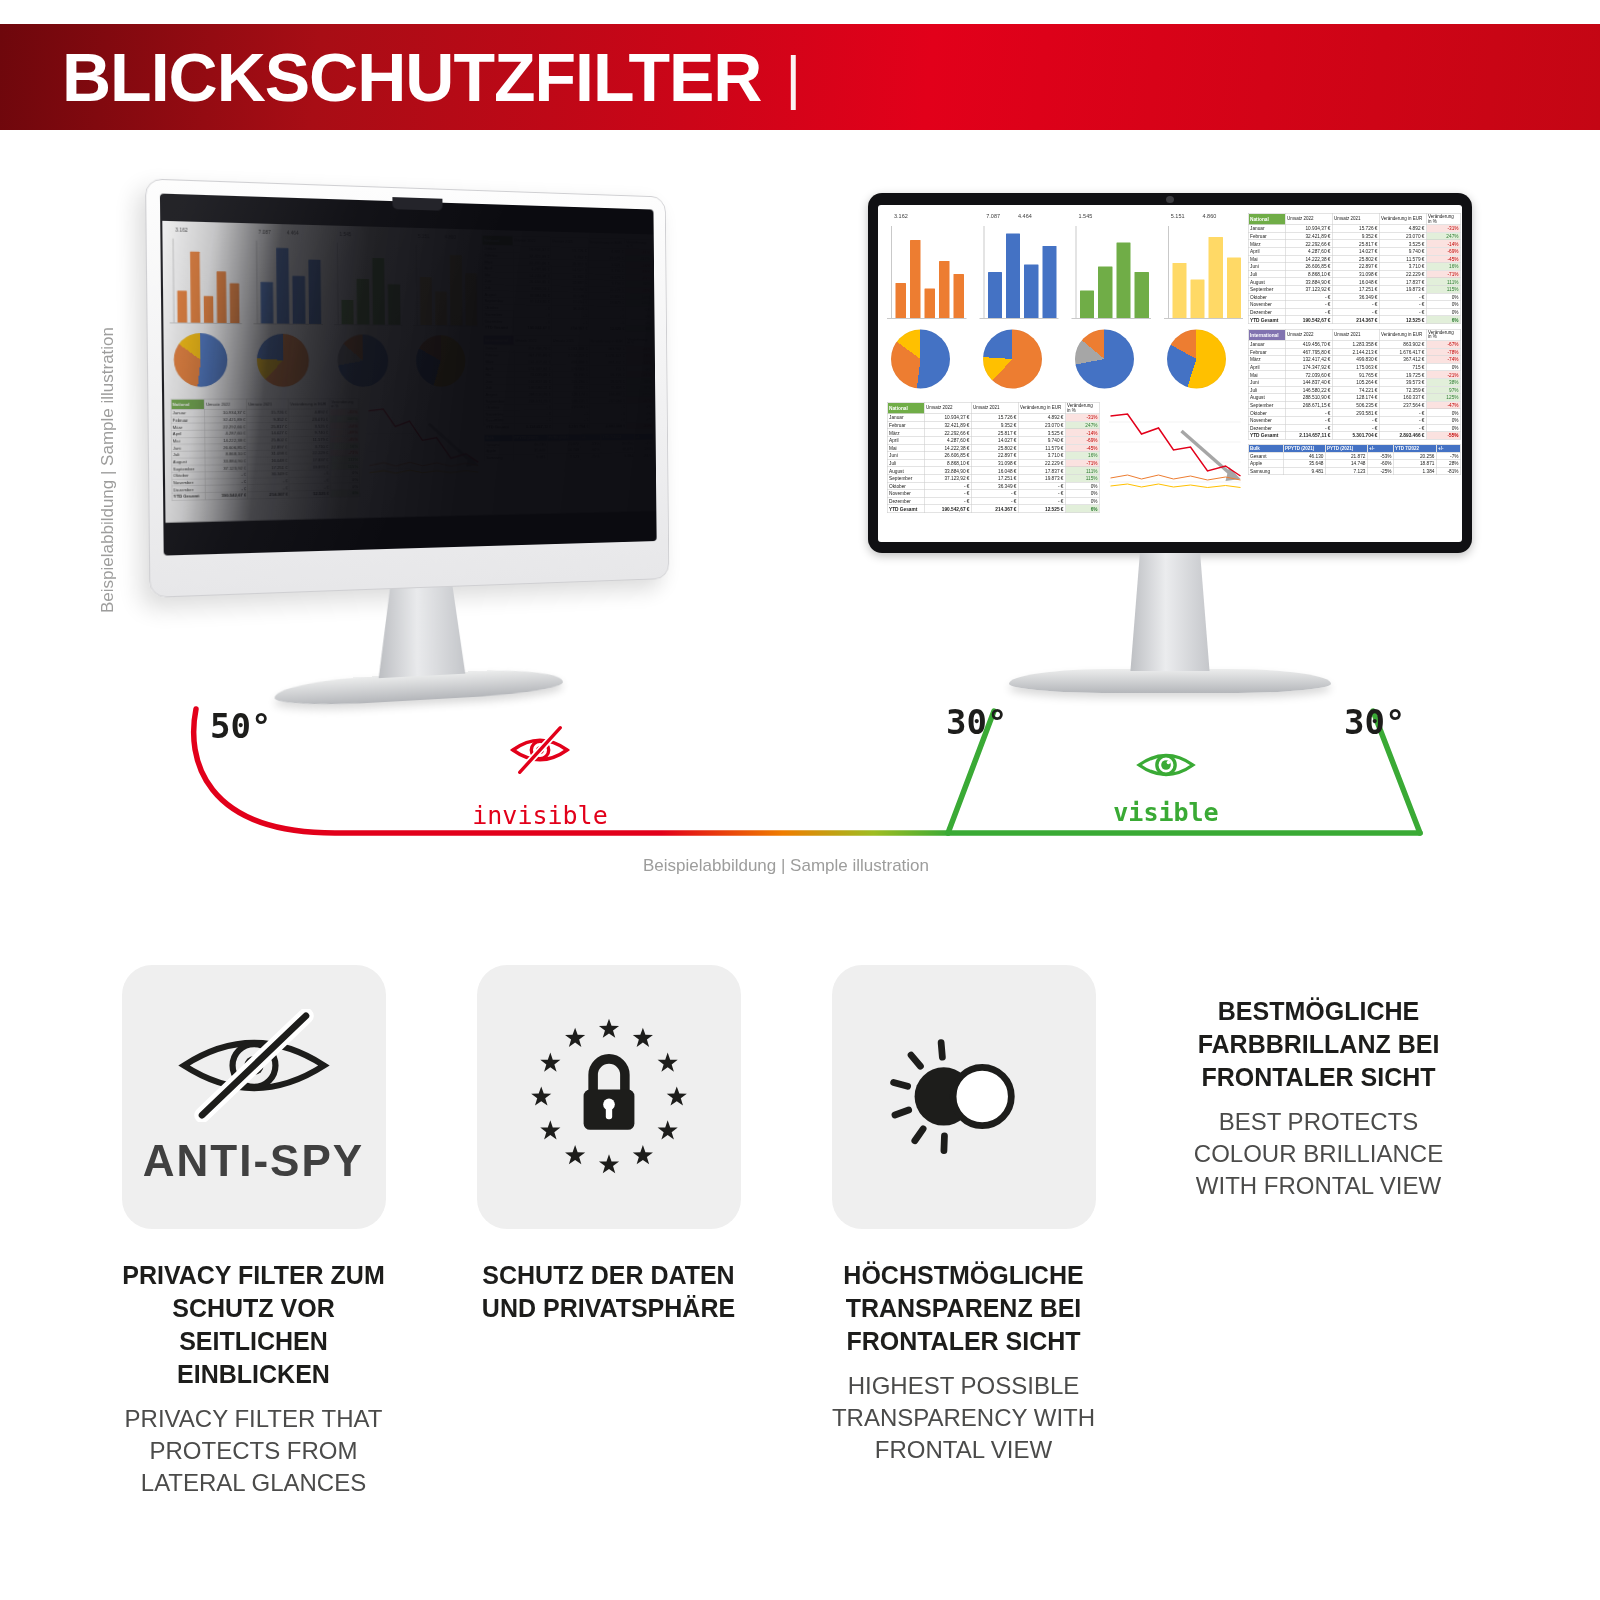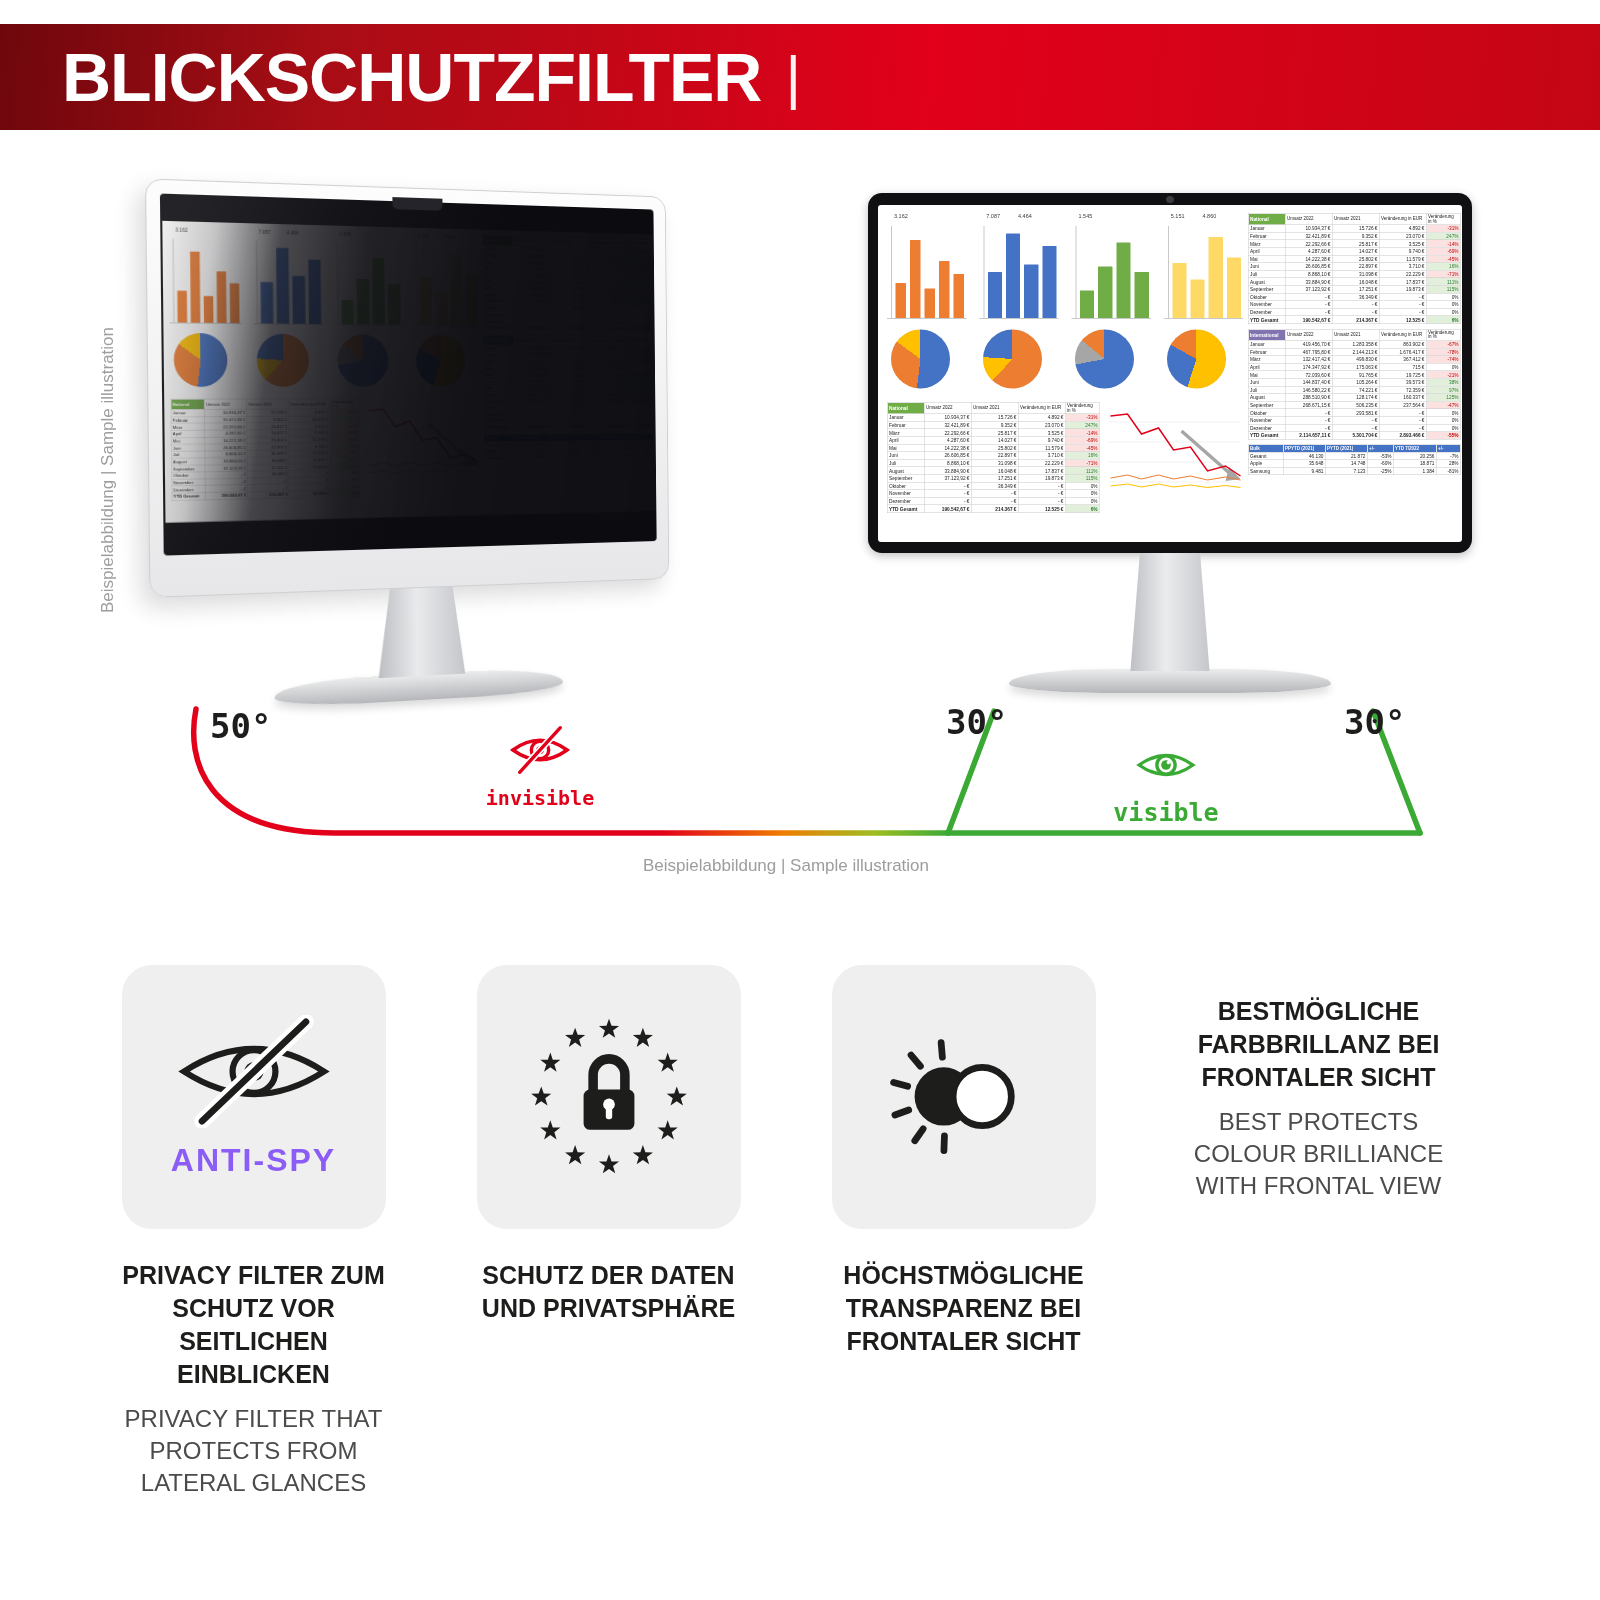--- a/index.html
+++ b/index.html
@@ -74,29 +74,29 @@
   .line-chart{background:#fff;}
 
   
   .angle-svg{position:absolute;left:130px;top:695px;width:1340px;height:160px;}
   .angle{position:absolute;font-family:"DejaVu Sans Mono","Liberation Mono",monospace;font-weight:bold;font-size:34px;color:#1d1d1b;}
   .a90{left:210px;top:706px;}
   .a30a{left:946px;top:702px;}
   .a30b{left:1344px;top:702px;}
   .invisible-block{position:absolute;left:470px;top:722px;width:140px;text-align:center;}
   .visible-block{position:absolute;left:1086px;top:740px;width:160px;text-align:center;}
-  .inv-label{margin-top:4px;font-family:"DejaVu Sans Mono","Liberation Mono",monospace;font-weight:bold;font-size:20px;color:#e2001a;}
+  .inv-label{margin-top:19px;font-family:"DejaVu Sans Mono","Liberation Mono",monospace;font-weight:normal;font-size:25px;color:#e2001a;}
   .vis-label{margin-top:4px;font-family:"DejaVu Sans Mono","Liberation Mono",monospace;font-weight:bold;font-size:25px;color:#3aaa35;}
 
   
   .features{position:absolute;left:104px;top:965px;width:1364px;display:flex;gap:56px;}
   .feature{width:299px;display:flex;flex-direction:column;align-items:center;}
   .card{width:264px;height:264px;background:#efefef;border-radius:30px;display:flex;flex-direction:column;
     align-items:center;justify-content:center;gap:14px;}
-  .badge{font-size:32px;font-weight:700;letter-spacing:2px;color:#8b5cf6;}
+  .badge{font-size:44px;font-weight:700;letter-spacing:2px;color:#404040;}
   .badge:empty{display:none;}
   .f-de{margin-top:30px;font-size:25px;font-weight:700;text-align:center;white-space:pre-line;line-height:33px;color:#1d1d1b;}
   .f-en{margin-top:12px;font-size:24px;font-weight:400;color:#4b4b4a;text-align:center;white-space:pre-line;line-height:32px;}
 </style>
 </head>
 <body>
 
 <div class="page">
 
   <header class="banner">
@@ -1144,20 +1144,23 @@
             <line x1="48.2" y1="93.1" x2="40.2" y2="104.6"></line>
             <line x1="68.7" y1="100" x2="68.2" y2="114"></line>
           </g>
           <circle cx="68" cy="62" r="28" fill="#1d1d1b"></circle>
           <circle cx="105" cy="62" r="28" fill="#ffffff" stroke="#1d1d1b" stroke-width="6.5"></circle>
         </svg>
       </div>
       <div class="f-de">HÖCHSTMÖGLICHE
 TRANSPARENZ BEI
 FRONTALER SICHT</div>
+      <div class="f-en">HIGHEST POSSIBLE
+TRANSPARENCY WITH
+FRONTAL VIEW</div>
     </div>
 
     <div class="feature">
       <div class="f-de">BESTMÖGLICHE
 FARBBRILLANZ BEI
 FRONTALER SICHT</div>
       <div class="f-en">BEST PROTECTS
 COLOUR BRILLIANCE
 WITH FRONTAL VIEW</div>
     </div>

